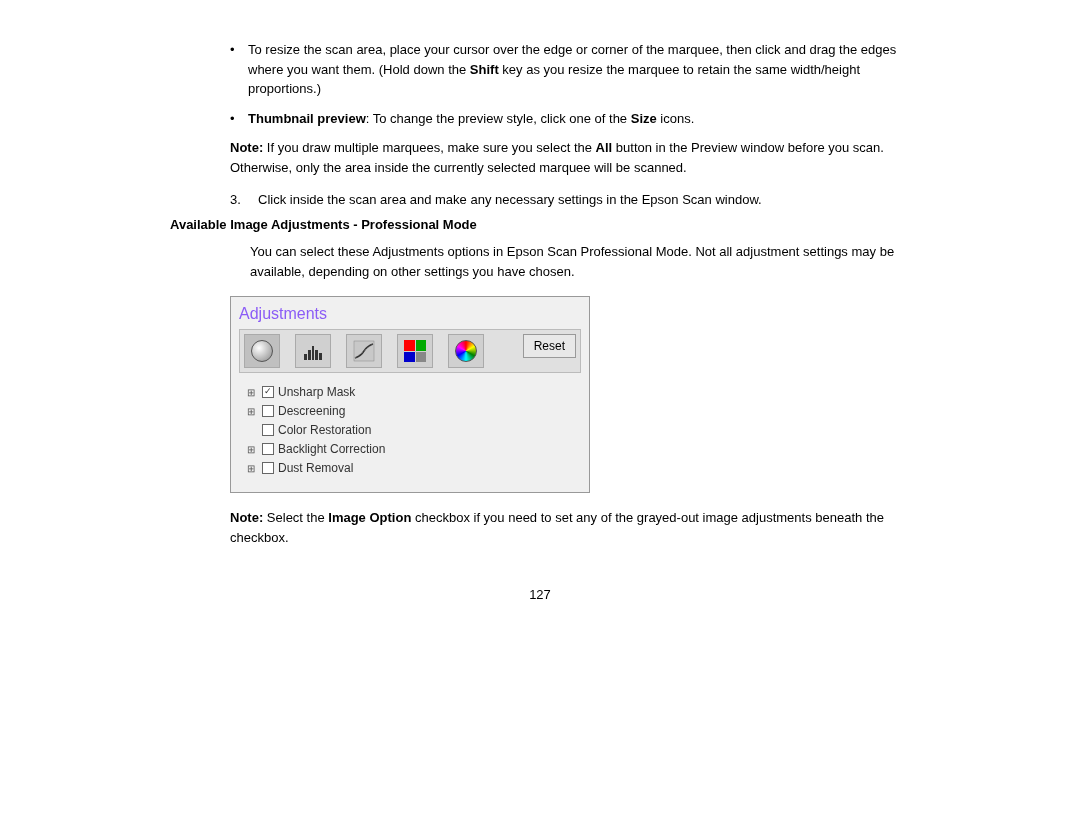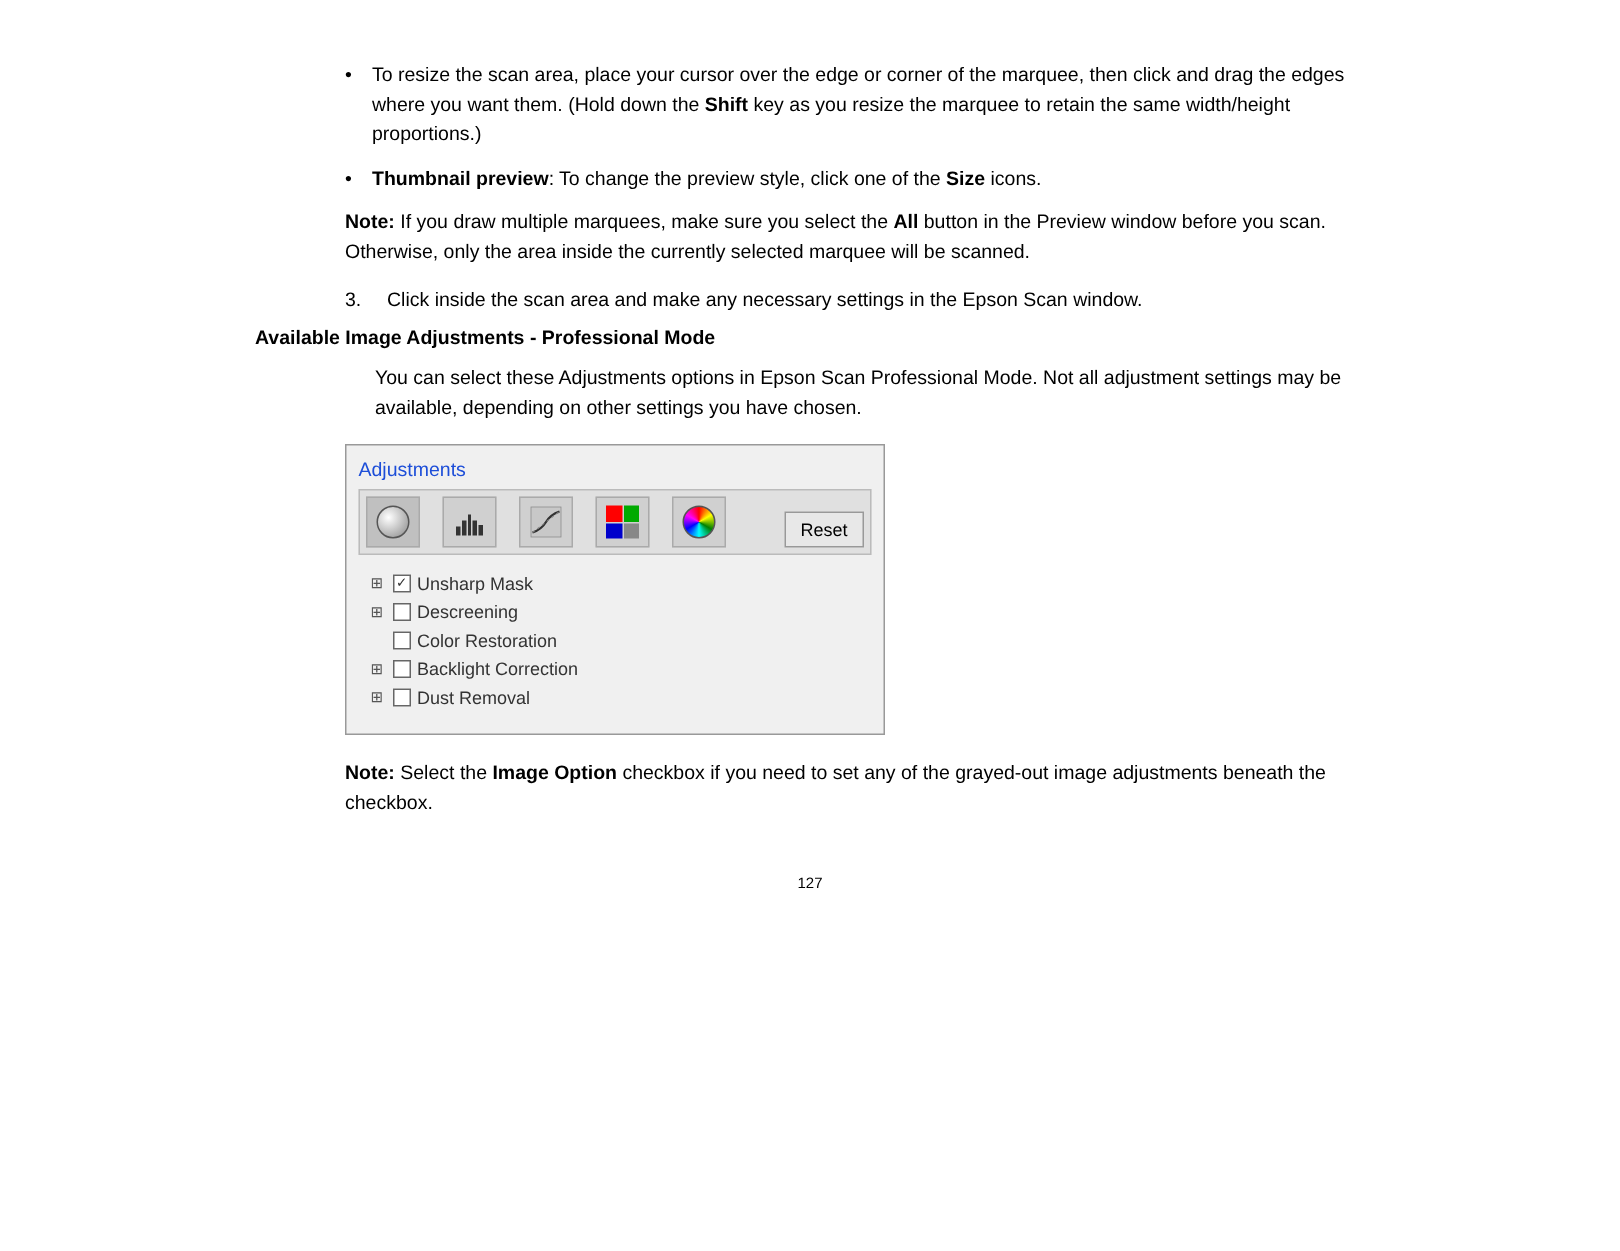--- a/index.html
+++ b/index.html
@@ -91,28 +91,28 @@
 
     .adjustments-image {
       border: 1px solid #999;
       background: #f0f0f0;
       width: 360px;
       margin: 15px 0 15px 0;
       padding: 8px;
     }
 
     .adjustments-title {
-      font-size: 13px;
+      font-size: 16px;
       margin-bottom: 6px;
-      color: #1d4ed8;
+      color: #8b5cf6;
     }
 
     .adjustments-toolbar {
       display: flex;
-      align-items: flex-end;
+      align-items: flex-start;
       gap: 15px;
       margin-bottom: 8px;
       background: #e0e0e0;
       padding: 4px;
       border: 1px solid #bbb;
     }
 
     .adj-btn {
       width: 36px;
       height: 34px;
@@ -228,21 +228,21 @@
       width: 22px;
       height: 22px;
       border-radius: 50%;
       background: conic-gradient(red, yellow, green, cyan, blue, magenta, red);
       border: 1px solid #555;
     }
 
     .footer-page {
       text-align: center;
       margin-top: 40px;
-      font-size: 10px;
+      font-size: 13px;
     }
 
     .inline-icon {
       display: inline-block;
       width: 16px;
       height: 14px;
       background: #888;
       border: 1px solid #555;
       vertical-align: middle;
       margin: 0 2px;

